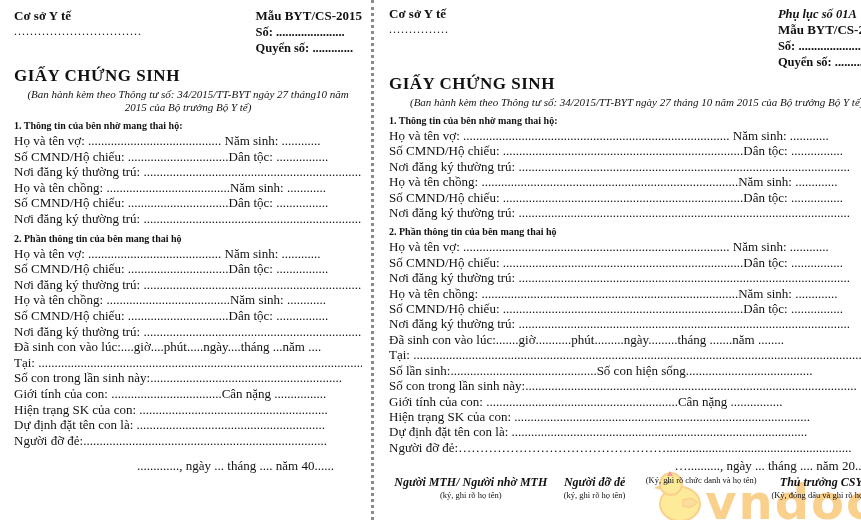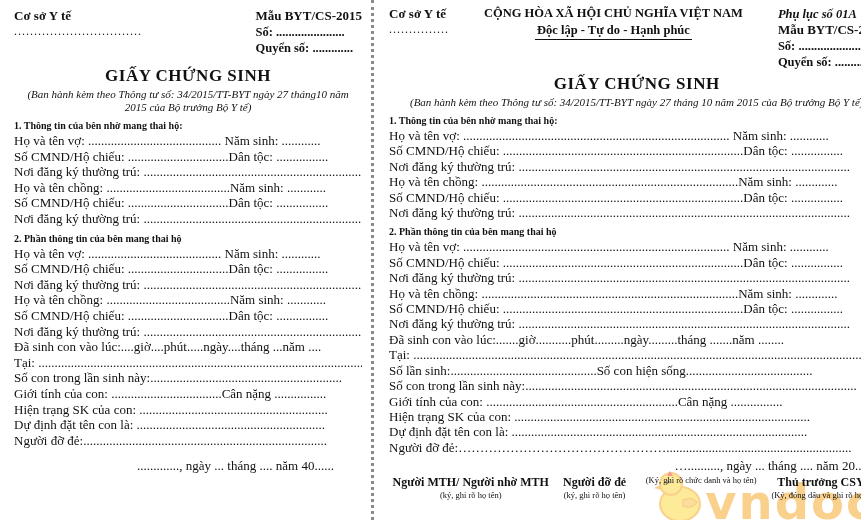--- a/index.html
+++ b/index.html
@@ -18,34 +18,34 @@
   .hdr-row{display:flex;justify-content:space-between;align-items:flex-start;}
   .org-block{font-weight:bold;font-size:13px;}
   .org-dots{font-weight:normal;font-size:12px;letter-spacing:1px;color:#222;}
   .form-block{font-weight:bold;font-size:13px;text-align:left;line-height:16px;}
   .form-block .ln-sm{font-size:12.5px;}
   .nat-block{flex:1;text-align:center;line-height:15px;padding:0 4px;}
   .nat-1{font-weight:bold;font-size:12.5px;white-space:nowrap;}
   .nat-2{font-weight:bold;font-size:12.5px;display:inline-block;border-bottom:1.5px solid #111;padding:0 2px 1px 2px;white-space:nowrap;}
   .appendix{font-weight:bold;font-style:italic;font-size:12.5px;}
 
-  .doc-title{text-align:center;font-weight:bold;font-size:17px;margin-top:10px;letter-spacing:.5px;}
+  .doc-title{font-weight:bold;font-size:17px;margin-top:10px;letter-spacing:.5px;}
   .doc-title.rt{margin-top:4px;}
   .doc-sub{text-align:center;font-style:italic;font-size:11px;line-height:13px;margin-top:2px;padding:0 6px;}
 
   .sec-title{font-weight:bold;font-size:10px;margin:6px 0 2px 0;}
   .ln{font-size:13px;line-height:15.6px;white-space:nowrap;overflow:hidden;}
   .page-right .ln{line-height:15.4px;}
 
   .date-ln{font-size:13px;margin-top:10px;text-align:center;padding-left:95px;white-space:nowrap;}
   .date-ln-rt{font-size:13px;margin-top:3px;text-align:right;padding-right:10px;white-space:nowrap;}
 
   .sig-row{display:flex;margin-top:1px;position:relative;z-index:2;}
   .sig-col{text-align:center;}
-  .sig-col .sig-name{font-weight:bold;font-size:12px;white-space:nowrap;}
+  .sig-col .sig-name{font-weight:bold;font-size:12px;white-space:nowrap;font-style:italic;}
   .sig-col .sig-note{font-size:8.5px;white-space:nowrap;}
   .sig-col:nth-child(1){width:33%;}
   .sig-col:nth-child(2){width:17%;}
   .sig-col:nth-child(3){width:26%;}
   .sig-col:nth-child(4){width:24%;}
 
   .watermark{
     position:absolute;right:18px;bottom:-4px;z-index:1;
     display:flex;align-items:flex-end;opacity:.5;pointer-events:none;
   }
@@ -105,24 +105,20 @@
     <div class="date-ln">............., ngày  ... tháng .... năm 40......</div>
   </div>
 
   <div class="divider"></div>
 
   <div class="page page-right">
     <div class="hdr-row">
       <div class="org-block">
         <div>Cơ sở Y tế</div>
         <div class="org-dots">...............</div>
-      </div>
-      <div class="nat-block">
-        <div class="nat-1">CỘNG HÒA XÃ HỘI CHỦ NGHĨA VIỆT NAM</div>
-        <div class="nat-2">Độc lập - Tự do - Hạnh phúc</div>
       </div>
       <div class="form-block">
         <div class="appendix">Phụ lục số 01A</div>
         <div>Mẫu BYT/CS-2015</div>
         <div class="ln-sm">Số: ......................</div>
         <div class="ln-sm">Quyển số: .............</div>
       </div>
     </div>
 
     <div class="doc-title rt">GIẤY CHỨNG SINH</div>

